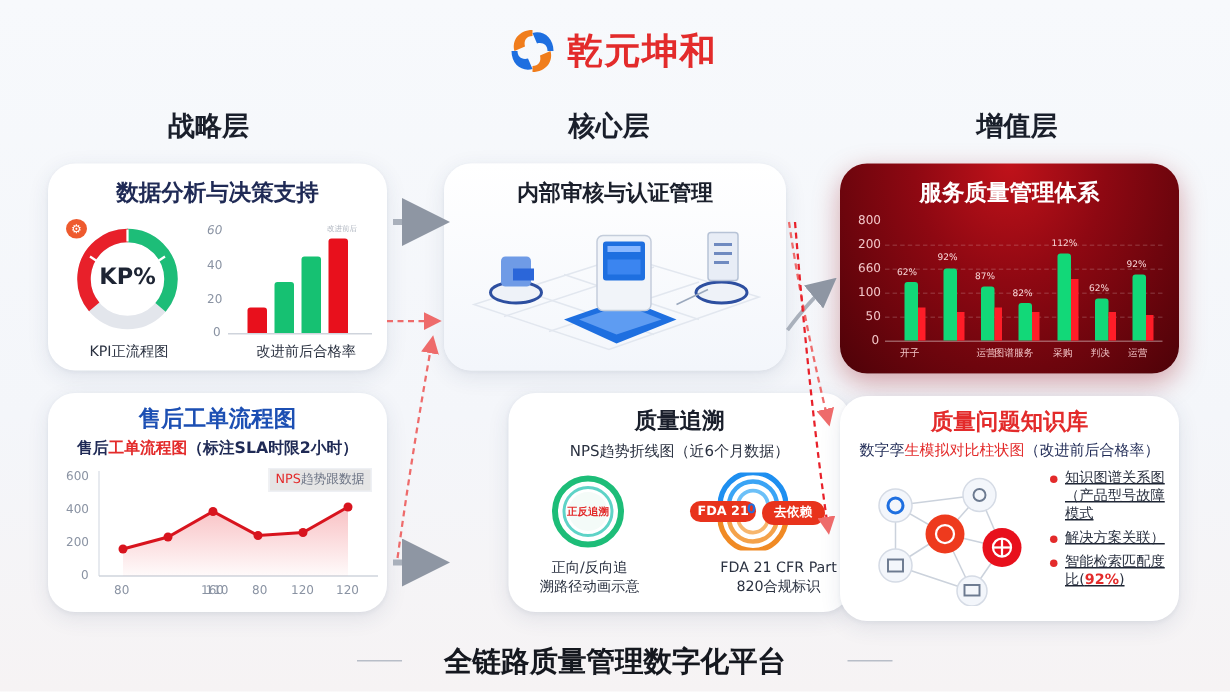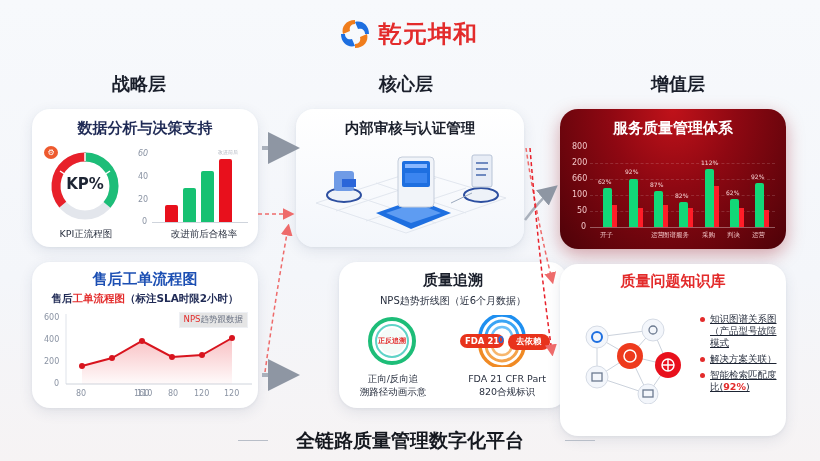--- a/index.html
+++ b/index.html
@@ -171,21 +171,21 @@
     <path d="M20 30 A10 10 0 0 0 40 30" fill="none" stroke="#f7b66d" stroke-width="2.5"></path>
   </svg>
   <div style="position:absolute; left:121px; top:72px; background:#e8331c; color:#fff; font-size:8.5px; font-weight:bold; padding:2px 5px; border-radius:9px;">FDA 21</div>
   <div style="position:absolute; left:159px; top:73px; color:#1e6fe0; font-size:8.5px; font-weight:bold;">0</div>
   <div style="position:absolute; left:169px; top:72px; background:#e8331c; color:#fff; font-size:8.5px; font-weight:bold; padding:2px 8px; border-radius:9px;">去依赖</div>
 
   <div class="small" style="position:absolute; left:12px; top:110px; width:84px; text-align:center; line-height:13px;">
     <div>正向/反向追</div>
       <div>溯路径动画示意</div>
   </div>
-  <div class="small" style="position:absolute; left:118px; top:110px; width:100px; text-align:center; line-height:13px;">
+  <div class="small" style="position:absolute; left:130px; top:110px; width:100px; text-align:center; line-height:13px;">
     <div>FDA 21 CFR Part</div>
       <div>820合规标识</div>
   </div>
 </div>
 
 <div class="card redcard" style="left:560px; top:109px; width:226px; height:140px;">
   <div class="card-title" style="top:10px; font-size:15px; color:#fff;">服务质量管理体系</div>
   <div>
     <div class="axis-lbl" style="left:12px; top:33px; color:#f3c6c8;">800</div>
     <div class="axis-lbl" style="left:12px; top:49px; color:#f3c6c8;">200</div>
@@ -230,22 +230,25 @@
     <div class="axis-lbl" style="left:40px; top:122px; color:#f3c6c8; font-size:6.5px;">开子</div>
     <div class="axis-lbl" style="left:66px; top:122px; color:#f3c6c8; font-size:6.5px;margin-left:37px;">图谱</div>
     <div class="axis-lbl" style="left:91px; top:122px; color:#f3c6c8; font-size:6.5px;">运营</div>
     <div class="axis-lbl" style="left:116px; top:122px; color:#f3c6c8; font-size:6.5px;">服务</div>
     <div class="axis-lbl" style="left:142px; top:122px; color:#f3c6c8; font-size:6.5px;">采购</div>
     <div class="axis-lbl" style="left:167px; top:122px; color:#f3c6c8; font-size:6.5px;">判决</div>
     <div class="axis-lbl" style="left:192px; top:122px; color:#f3c6c8; font-size:6.5px;">运营</div>
   </div>
 </div>
 
-<div class="card" style="left:560px; top:264px; width:226px; height:172px;">
+<div class="card" style="left:560px; top:264px; width:226px; height:150px;">
   <div class="card-title" style="top:8px; font-size:15px; color:#e32b2b;">质量问题知识库</div>
+  <div style="position:absolute; left:0; right:0; top:29px; text-align:center; font-size:10px; color:#1f2a55;">
+    <span>数字孪</span><span style="color:#e32b2b;">生模拟对比柱状图</span><span>（改进前后合格率）</span>
+  </div>
 
   <svg style="position:absolute; left:12px; top:50px;" width="125" height="90" viewBox="0 0 125 90">
     <g stroke="#cbd2dc" stroke-width="1">
       <line x1="25" y1="23" x2="58" y2="42"></line>
         <line x1="25" y1="23" x2="81" y2="16"></line>
       <line x1="25" y1="23" x2="25" y2="63"></line>
         <line x1="81" y1="16" x2="58" y2="42"></line>
       <line x1="81" y1="16" x2="96" y2="51"></line>
         <line x1="58" y1="42" x2="96" y2="51"></line>
       <line x1="58" y1="42" x2="25" y2="63"></line>

